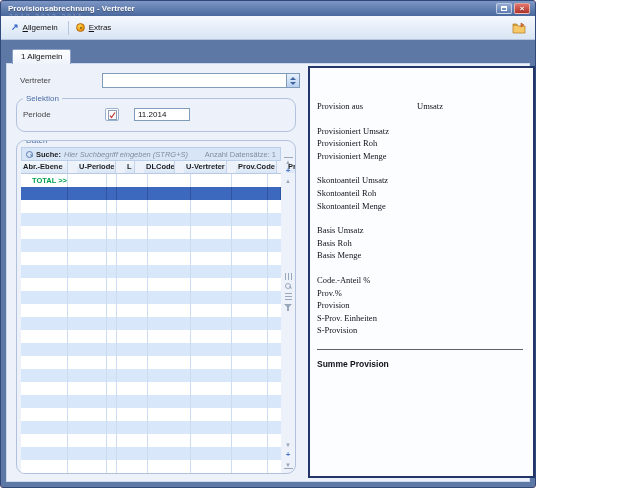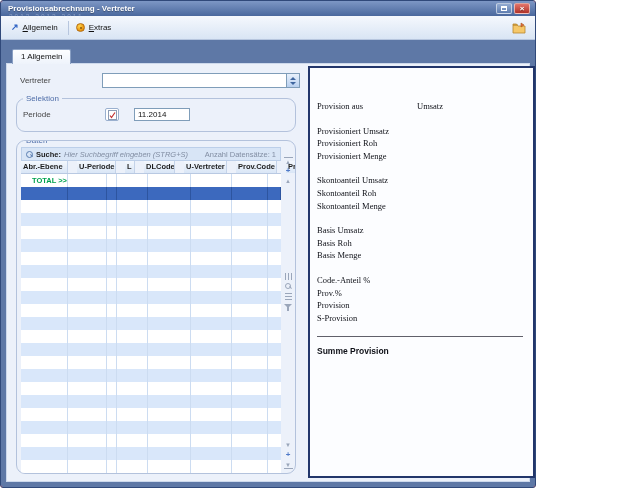--- a/index.html
+++ b/index.html
@@ -590,20 +590,23 @@
               <div class="rp-row">
                 <span class="rp-label">Code.-Anteil %</span>
               </div>
               <div class="rp-row">
                 <span class="rp-label">Prov.%</span>
               </div>
               <div class="rp-row">
                 <span class="rp-label">Provision</span>
               </div>
               <div class="rp-row">
+                <span class="rp-label">S-Prov. Einheiten</span>
+              </div>
+              <div class="rp-row">
                 <span class="rp-label">S-Provision</span>
               </div>
             </div>
           </div>
         <div class="rp-sep"></div>
         <div class="rp-total">Summe Provision</div>
       </div>
 
     </div>
   </div>

